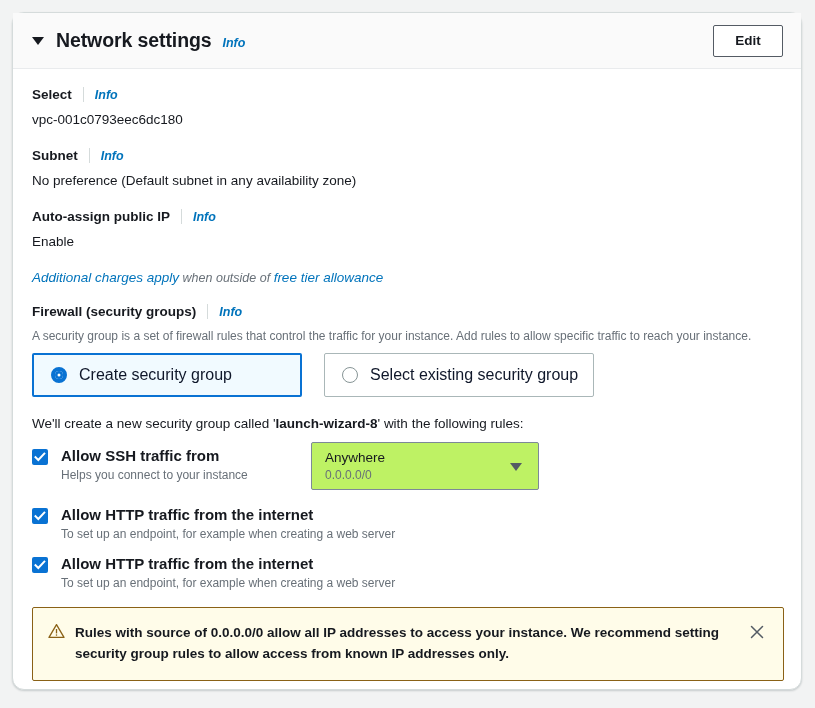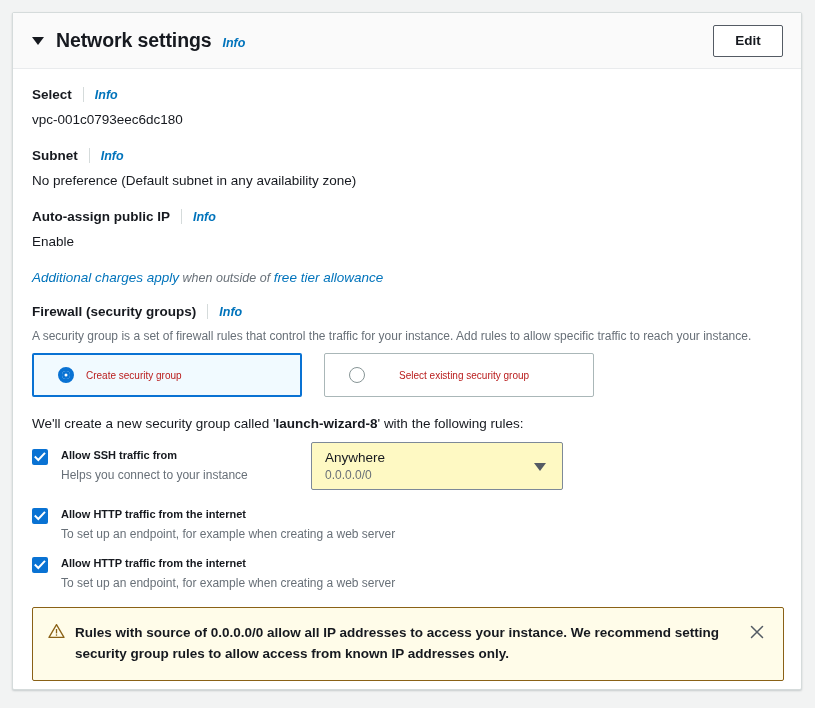--- a/index.html
+++ b/index.html
@@ -11,21 +11,21 @@
     -webkit-font-smoothing: antialiased;
   }
   .page { position: relative; width: 815px; height: 708px; overflow: hidden; }
 
   .card {
     position: absolute;
     left: 12px; top: 12px;
     width: 790px; height: 678px;
     background: #ffffff;
     border: 1px solid #d5dbdb;
-    border-radius: 2px;
+    border-radius: 12px;
     box-shadow: 0 1px 2px rgba(0,28,36,0.18);
   }
 
   
   .card-header {
     height: 56px;
     background: #fafafa;
     border-bottom: 1px solid #e9ebed;
     display: flex;
     align-items: center;
@@ -102,34 +102,33 @@
     font-size: 12px;
     color: #687078;
     margin: -4px 0 10px 0;
   }
 
   
   .tiles { display: flex; gap: 22px; margin-bottom: 19px; }
   .tile {
     width: 270px; height: 44px;
     display: flex; align-items: center;
-    padding-left: 24px;
-    border-radius: 2px;
-    cursor: pointer;
-    font-size: 10px;
-    color: #b91c1c;
+    padding-left: 17px;
+    border-radius: 2px;
+    cursor: pointer;
+    font-size: 16px;
+    color: #0f172a;
   }
   .tile.selected {
     border: 2px solid #0972d3;
     background: #f1faff;
   }
   .tile.unselected {
     border: 1px solid #aab7b8;
     background: #ffffff;
-    gap: 22px;
   }
   .radio {
     width: 16px; height: 16px;
     border-radius: 50%;
     margin-right: 12px;
     flex: none;
   }
   .radio.on {
     border: 4.5px solid #0972d3;
     background: #ffffff;
@@ -152,39 +151,39 @@
     border-radius: 2px;
     flex: none;
     margin-top: 2px;
     margin-right: 13px;
     position: relative;
     cursor: pointer;
   }
   .cbox svg { position: absolute; left: 2px; top: 2px; }
   .rule-text { flex: none; }
   .rule-label {
-    font-size: 11px;
+    font-size: 15px;
     font-weight: bold;
     color: #16191f;
     line-height: 17px;
   }
   .rule-help {
     font-size: 12px;
     color: #687078;
     margin-top: 3px;
     line-height: 16px;
   }
   .ssh-row { margin-bottom: 16px; }
   .ssh-left { width: 250px; }
 
   .select {
-    width: 252px; height: 48px;
+    width: 228px; height: 48px;
     border: 1px solid #7d8998;
     border-radius: 2px;
-    background: #fef9c3;
+    background: #bef264;
     position: relative;
     padding: 6px 0 0 13px;
     cursor: pointer;
     margin-top: -5px;
   }
   .select .sel-main { font-size: 13.5px; color: #16191f; line-height: 17px; }
   .select .sel-sub { font-size: 12px; color: #687078; line-height: 16px; margin-top: 1px; }
   .select .chev {
     position: absolute; right: 16px; top: 20px;
     width: 0; height: 0;

